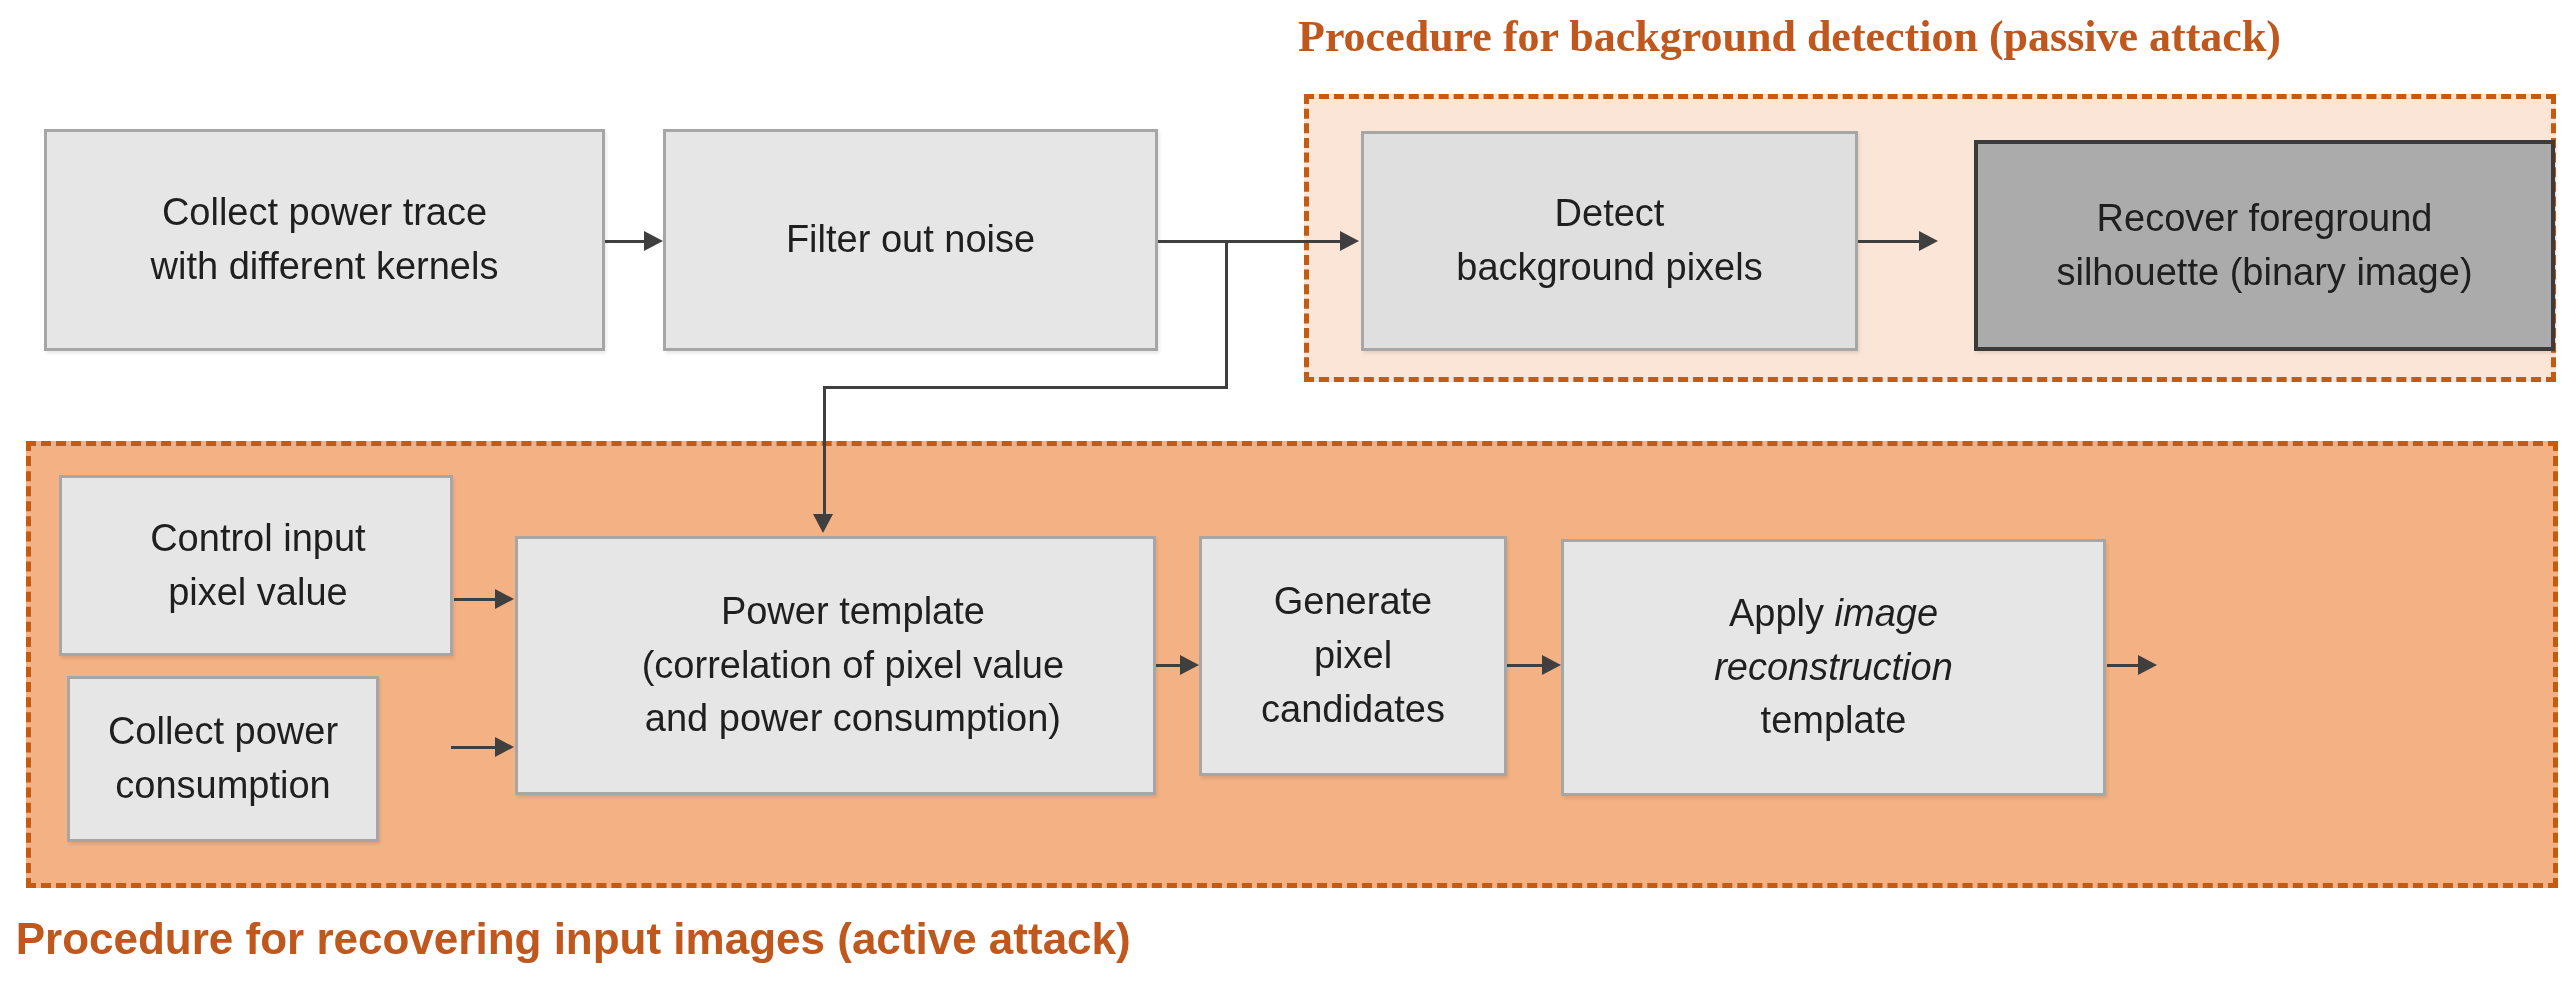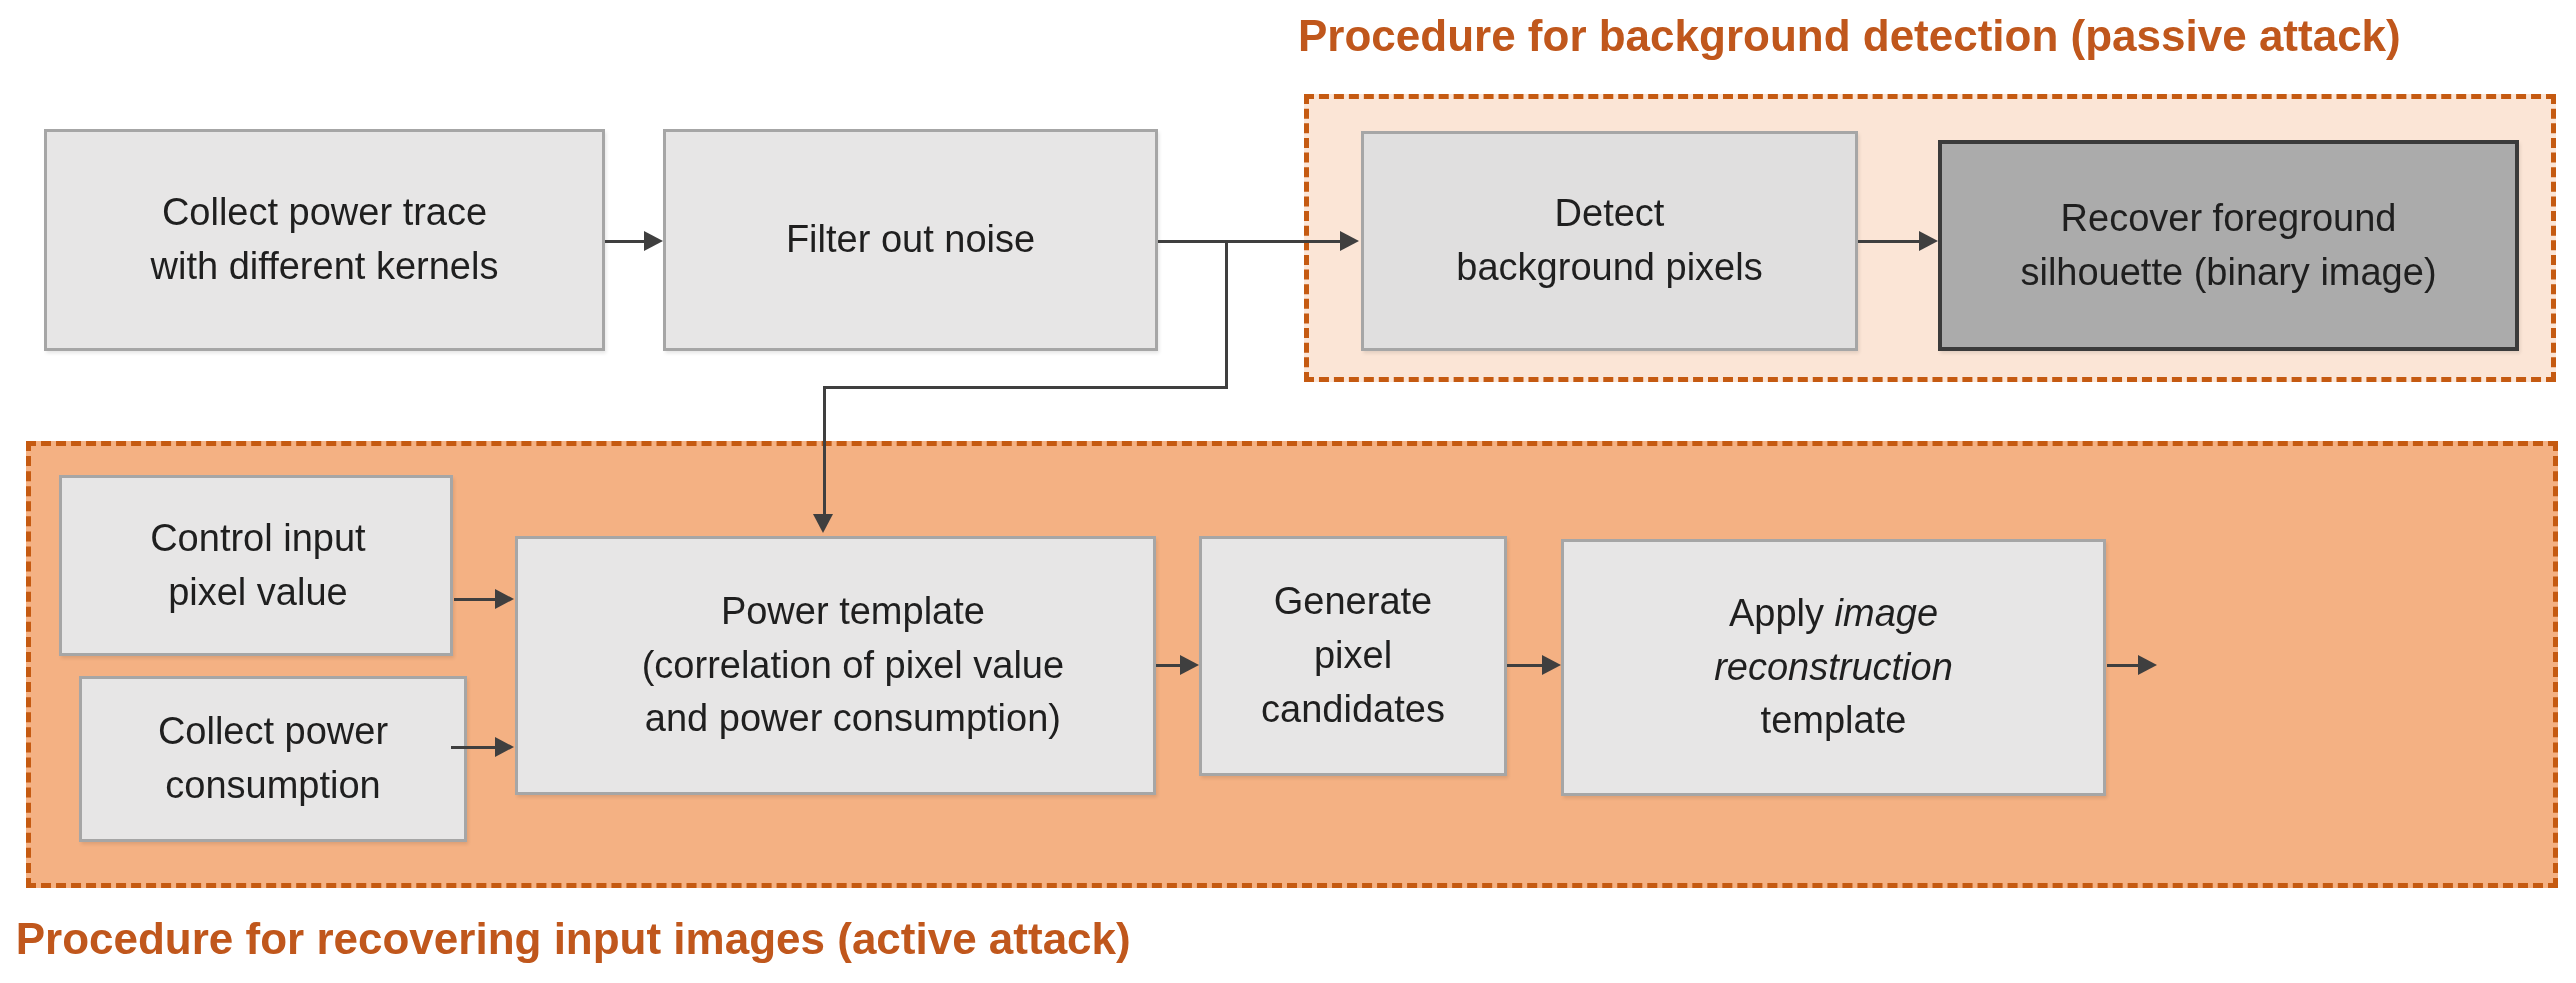--- a/index.html
+++ b/index.html
@@ -26,46 +26,47 @@
     background:var(--box-fill-light,#E7E6E6);
     border:3.5px solid var(--box-border-light,#A6A6A6);
     box-shadow:1.7px 2.6px 3.5px rgba(0,0,0,0.10);
     font-size:38px;line-height:1.42;
     padding:0 12.2px;
   }
   .node .node-label{white-space:pre-line;}
   .node.dark{
     background:var(--box-fill-dark,#ABABAB);
     border:4.4px solid var(--box-border-dark,#3B3B3B);
+    margin-left:36px;
   }
   .node.navy{
     background:var(--box-fill-dark,#ABABAB);
     border:5.2px solid var(--box-border-navy,#333F50);
   }
   .node.mid{ background:#E0DFDF; }
 
   
   #node-collect-trace        { left:44px;   top:129px; width:561px; height:222px; }
   #node-filter-noise         { left:663px;  top:129px; width:495px; height:222px; }
   #node-detect-bg            { left:1361px; top:131px; width:497px; height:220px; }
   #node-recover-silhouette   { left:1938px; top:140px; width:581px; height:211px; }
   #node-control-input        { left:59px;   top:475px; width:394px; height:181px;padding-left:16px; }
-  #node-collect-power        { left:79px;   top:676px; width:388px; height:166px; }
+  #node-collect-power        { left:67px;   top:676px; width:312px; height:166px; }
   #node-power-template       { left:515px;  top:536px; width:641px; height:259px;padding-left:47px; }
   #node-generate-candidates  { left:1199px; top:536px; width:308px; height:240px; }
   #node-apply-reconstruction { left:1561px; top:539px; width:545px; height:257px; }
   #node-recover-image        { left:2157px; top:528px; width:362px; height:268px; }
 
   .diagram-title{
     position:absolute;
     font-size:44px;font-weight:600;
     color:var(--accent-orange,#C0571C);
     white-space:nowrap;
   }
-  #title-passive{ left:1298px; top:10.5px;  }
+  #title-passive{ left:1298px; top:10.5px;font-family:Liberation Serif, serif;  }
   #title-active { left:15.7px;   top:914px;}
 
   
   .cline{ position:absolute; background:var(--connector,#3F3F3F); }
   .cline.h{ height:2.6px; }
   .cline.v{ width:2.6px; }
   .ahead-right{
     position:absolute;width:0;height:0;
     border-top:10.5px solid transparent;
     border-bottom:10.5px solid transparent;

